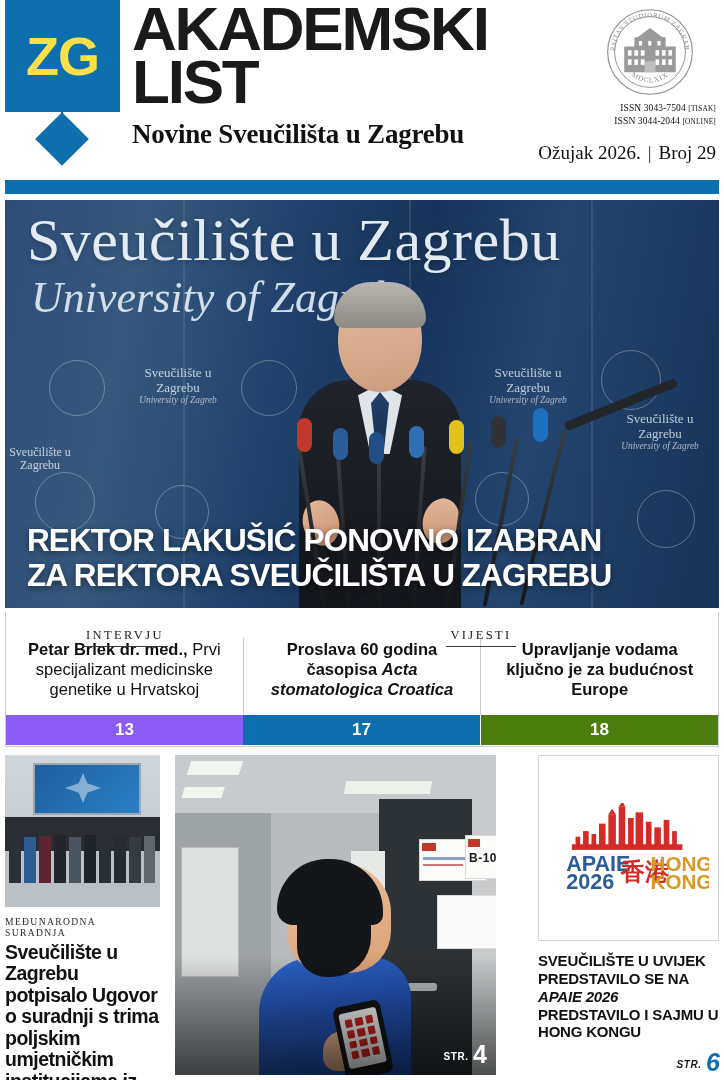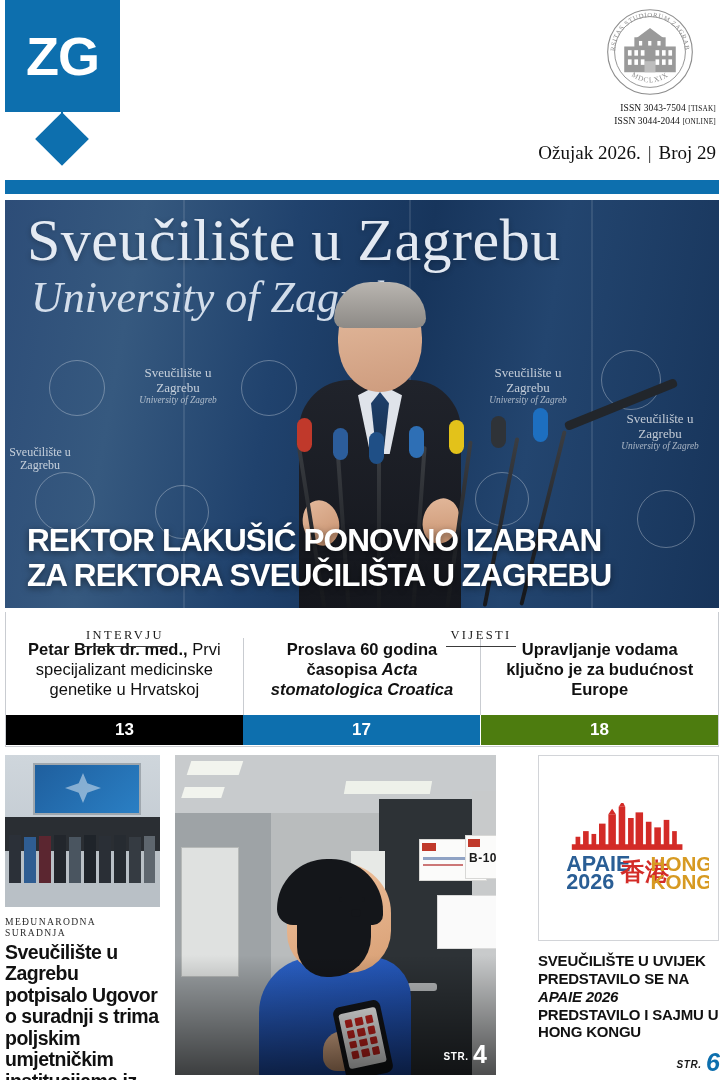--- a/index.html
+++ b/index.html
@@ -3,21 +3,21 @@
 <meta charset="utf-8">
 <style>
   html,body{margin:0;padding:0;background:#fff;}
   body{width:724px;height:1080px;overflow:hidden;font-family:"Liberation Sans",sans-serif;-webkit-font-smoothing:antialiased;}
   .page{position:relative;width:724px;height:1080px;background:#fff;}
 
   
   .masthead{position:relative;height:178px;}
   .zg-block{position:absolute;left:5px;top:0;width:115px;height:112px;background:#0d6fae;}
   .zg-text{position:absolute;left:0;top:0;width:115px;height:112px;display:flex;align-items:center;justify-content:center;
-     color:#ffffff;font-weight:bold;font-size:54px;letter-spacing:-1px;font-family:"Liberation Sans",sans-serif;}
+     color:#fde047;font-weight:bold;font-size:54px;letter-spacing:-1px;font-family:"Liberation Sans",sans-serif;}
   .zg-stem{position:absolute;left:61px;top:112px;width:2px;height:14px;background:#0d6fae;}
   .zg-diamond{position:absolute;left:43px;top:120px;width:38px;height:38px;background:#0d6fae;transform:rotate(45deg);}
 
   .title-wrap{position:absolute;left:132px;top:2px;width:420px;}
   .main-title{font-family:"Liberation Sans",sans-serif;font-weight:bold;font-size:62px;line-height:0.86;
      letter-spacing:-2.2px;color:#1a1a1a;margin:0;}
   .main-title .l2{display:block;}
   .subtitle{font-family:"Liberation Serif",serif;font-weight:bold;font-size:27px;color:#111;
      margin:0;padding-top:10px;letter-spacing:-0.2px;}
 
@@ -112,20 +112,27 @@
 
 <div class="page">
 
   <div class="masthead">
     <div class="zg-block">
       <div class="zg-text">ZG</div>
     </div>
     <div class="zg-stem"></div>
     <div class="zg-diamond"></div>
 
+    <div class="title-wrap">
+      <h1 class="main-title">
+        <span>AKADEMSKI</span>
+        <span class="l2">LIST</span>
+      </h1>
+      <p class="subtitle">Novine Sveučilišta u Zagrebu</p>
+    </div>
 
     <svg class="seal" viewBox="0 0 100 100">
       <circle cx="50" cy="50" r="46" fill="none" stroke="#8d8d8d" stroke-width="1.2"></circle>
       <circle cx="50" cy="50" r="38.5" fill="none" stroke="#8d8d8d" stroke-width="1"></circle>
       <g fill="#9a9a9a">
         <rect x="22" y="44" width="56" height="28"></rect>
         <rect x="33" y="34" width="34" height="12"></rect>
         <polygon points="50,24 34,36 66,36"></polygon>
         <rect x="44" y="60" width="12" height="12" fill="#bdbdbd"></rect>
       </g>
@@ -264,21 +271,21 @@
         </div>
       </div>
       <div class="tcol">
         <div class="tc-txt">
           <b>Upravljanje vodama ključno je za budućnost Europe</b>
         </div>
       </div>
     </div>
 
     <div class="pagebar">
-      <div class="pgcell" style="background:#000000;">13</div>
+      <div class="pgcell" style="background:#8b5cf6;">13</div>
       <div class="pgcell" style="background:#0d6fae;">17</div>
       <div class="pgcell" style="background:#4d7c0f;border-left:1px solid #fff;">18</div>
     </div>
   </div>
 
   <div class="bottom">
 
     <div class="bcol b-left">
       <div class="photo" style="height:152px;">
         <div style="position:absolute;inset:0;background:linear-gradient(180deg,#cfd6dc 0%,#c4ccd3 52%,#b9c0c6 100%);"></div>

